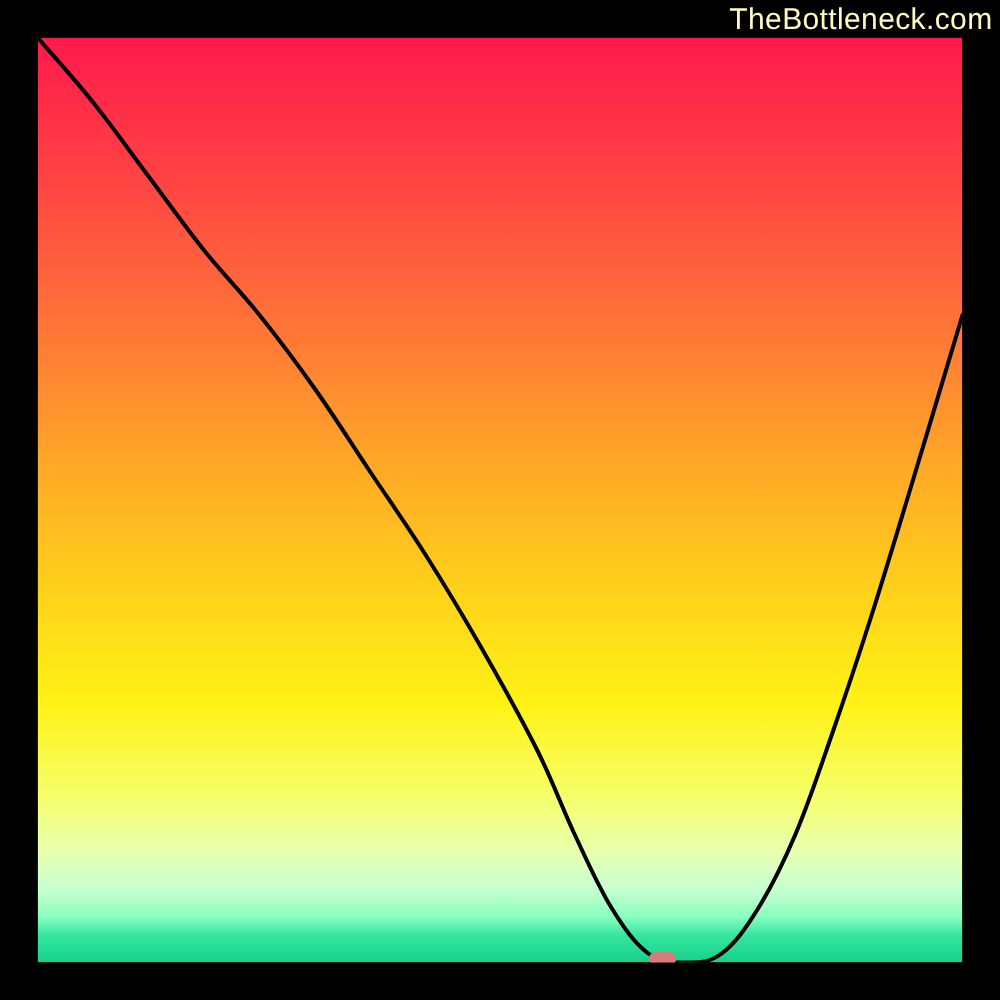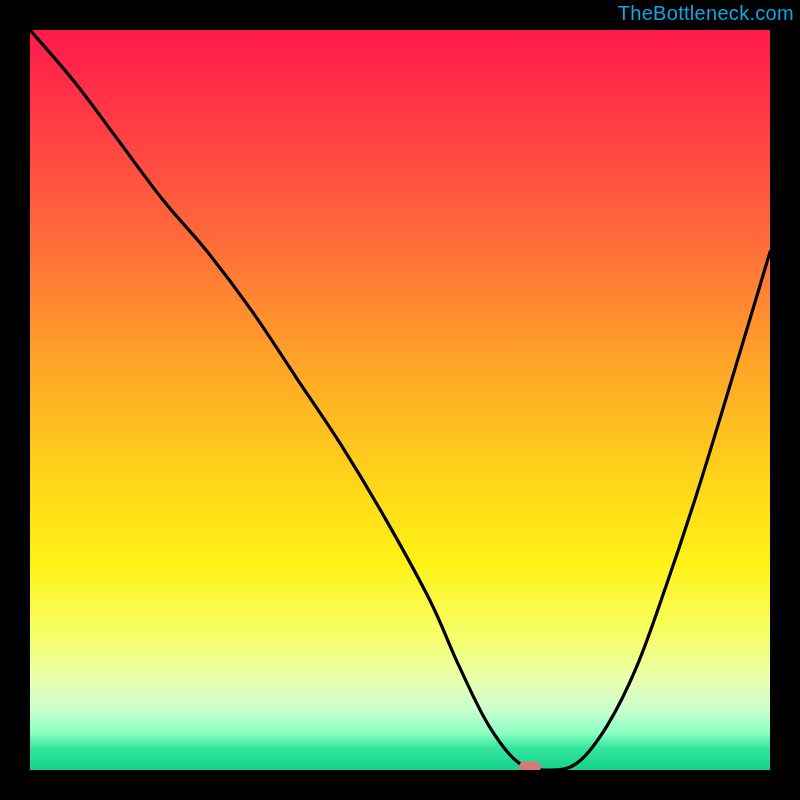--- a/index.html
+++ b/index.html
@@ -13,22 +13,22 @@
   .frame {
     position: relative;
     width: 800px;
     height: 800px;
     background: #000;
   }
   .watermark {
     position: absolute;
     top: 2px;
     right: 6px;
-    color: #0ea5e9;
-    font-size: 20px;
+    color: #fef9c3;
+    font-size: 24px;
     letter-spacing: 0.3px;
     z-index: 5;
     user-select: none;
   }
   .plot-area {
     position: absolute;
     left: 30px;
     top: 30px;
     width: 740px;
     height: 740px;

